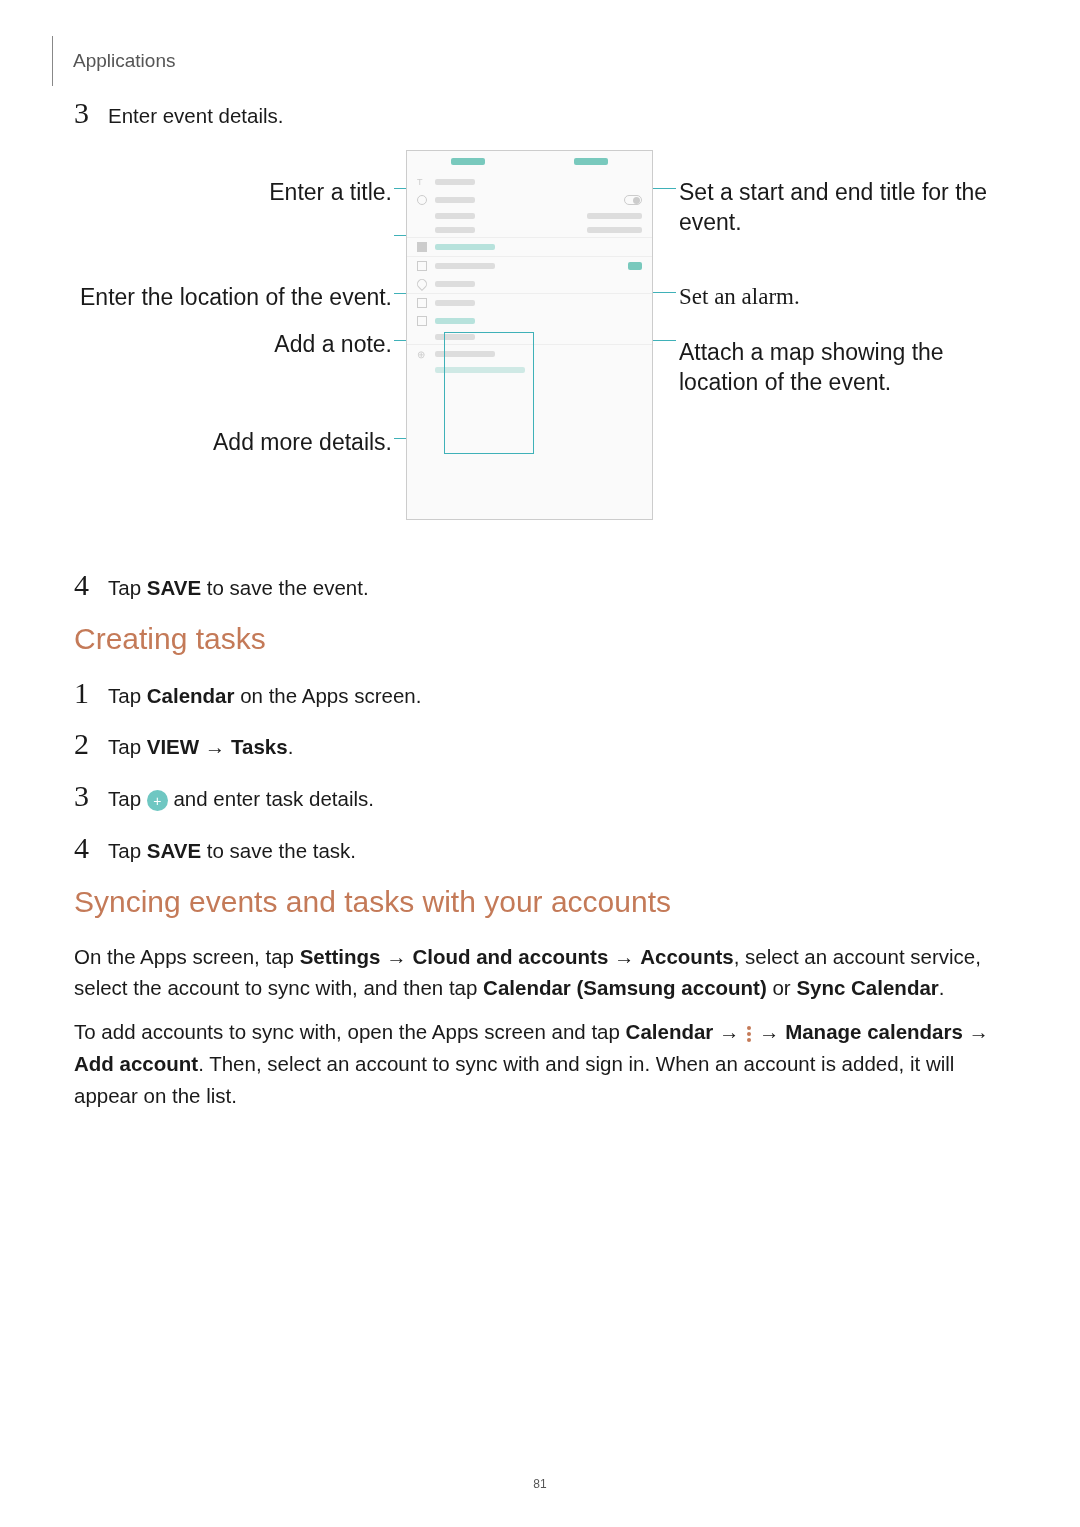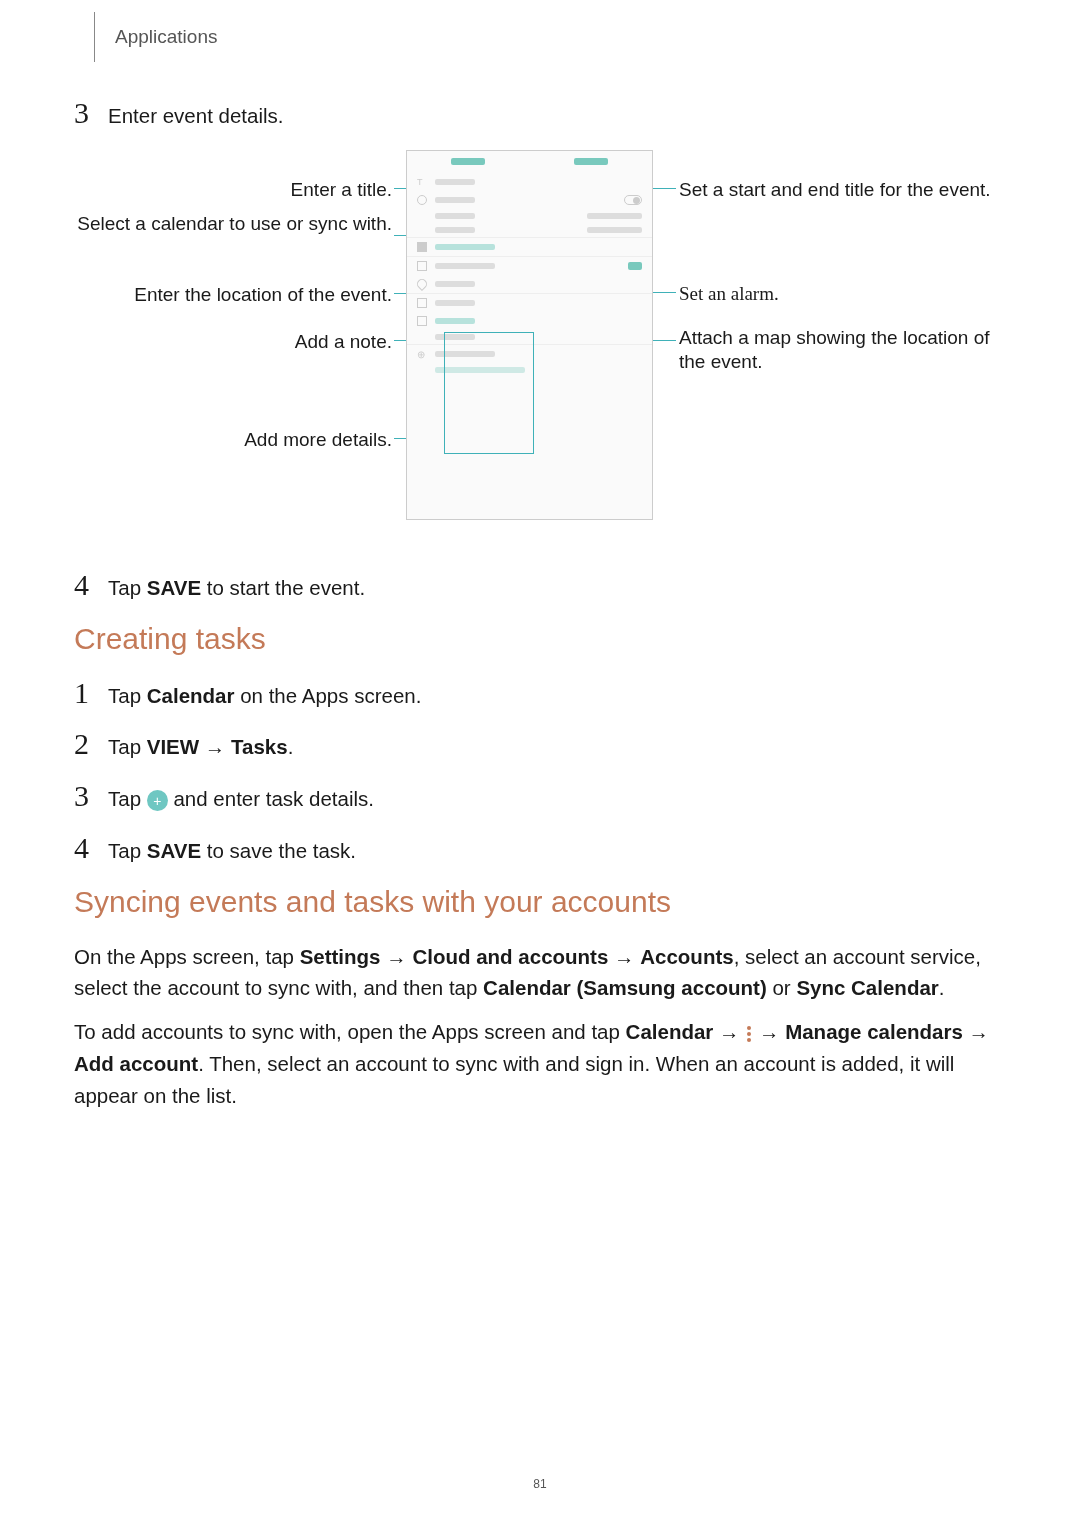--- a/index.html
+++ b/index.html
@@ -7,27 +7,26 @@
     font-family: -apple-system, BlinkMacSystemFont, "Segoe UI", Arial, sans-serif;
     background: #fff;
     width: 1080px;
     height: 1527px;
     position: relative;
     color: #1a1a1a;
   }
   .header-bar {
     position: absolute;
     left: 52px;
-    top: 12px;
+    top: 36px;
     height: 50px;
     border-left: 1.5px solid #888;
     padding-left: 20px;
     display: flex;
     align-items: center;
-    margin-left: 42px;
   }
   .header-text {
     font-size: 19px;
     color: #555;
     font-weight: 300;
   }
   .main {
     position: absolute;
     left: 74px;
     top: 98px;
@@ -98,21 +97,21 @@
     position: absolute;
     left: 370px;
     top: 182px;
     width: 90px;
     height: 122px;
     border: 1px solid #3fb1b8;
     pointer-events: none;
   }
   .callout {
     position: absolute;
-    font-size: 19px;
+    font-size: 23px;
     font-weight: 300;
     line-height: 1.3;
   }
   .callout.left { text-align: right; }
   .conn {
     position: absolute;
     background: #3fb1b8;
   }
   .heading2 {
     color: #c47a58;
@@ -172,28 +171,27 @@
 <div class="main">
 
   <div class="step-row">
     <div class="step-num">3</div>
     <div class="step-text">Enter event details.</div>
   </div>
 
   <div class="diagram-wrap">
 
     <div class="callout left" style="left:0; top:28px; width:318px;">Enter a title.</div>
-    <div class="callout left" style="left:0; top:62px; width:318px;">Select a calendar to use or sync with.</div>
     <div class="callout left" style="left:0; top:180px; width:318px;">Add a note.</div>
     <div class="callout left" style="left:0; top:133px; width:318px;">Enter the location of the event.</div>
     <div class="callout left" style="left:0; top:278px; width:318px;">Add more details.</div>
 
     <div class="callout" style="left:605px; top:28px; width:330px;">Set a start and end title for the event.</div>
     <div class="callout" style="left:605px; top:132px; width:330px;font-family:Liberation Serif, serif;">Set an alarm.</div>
-    <div class="callout" style="left:605px; top:176px; width:330px;">Attach a map showing the location of the event.</div>
+    <div class="callout" style="left:605px; top:188px; width:330px;">Attach a map showing the location of the event.</div>
 
     <div class="conn" style="left:320px; top:38px; width:30px; height:1.5px;"></div>
     <div class="conn" style="left:320px; top:85px; width:18px; height:1.5px;"></div>
     <div class="conn" style="left:338px; top:60px; width:1.5px; height:48px;"></div>
     <div class="conn" style="left:338px; top:60px; width:16px; height:1.5px;"></div>
     <div class="conn" style="left:338px; top:108px; width:16px; height:1.5px;"></div>
     <div class="conn" style="left:320px; top:143px; width:40px; height:1.5px;"></div>
     <div class="conn" style="left:320px; top:190px; width:40px; height:1.5px;"></div>
     <div class="conn" style="left:320px; top:288px; width:48px; height:1.5px;"></div>
 
@@ -260,21 +258,21 @@
           <div class="ph-blur lg" style="background:#cfe9e5;"></div>
         </div>
     </div>
 
     <div class="addmore-box"></div>
   </div>
 
   <div class="step-row">
     <div class="step-num">4</div>
     <div class="step-text">
-      <span>Tap </span><span class="bold">SAVE</span><span> to start the event.</span>
+      <span>Tap </span><span class="bold">SAVE</span><span> to save the event.</span>
     </div>
   </div>
 
   <h2 class="heading2">Creating tasks</h2>
 
   <div class="step-row">
     <div class="step-num">1</div>
     <div class="step-text">
       <span>Tap </span><span class="bold">Calendar</span><span> on the Apps screen.</span>
     </div>

